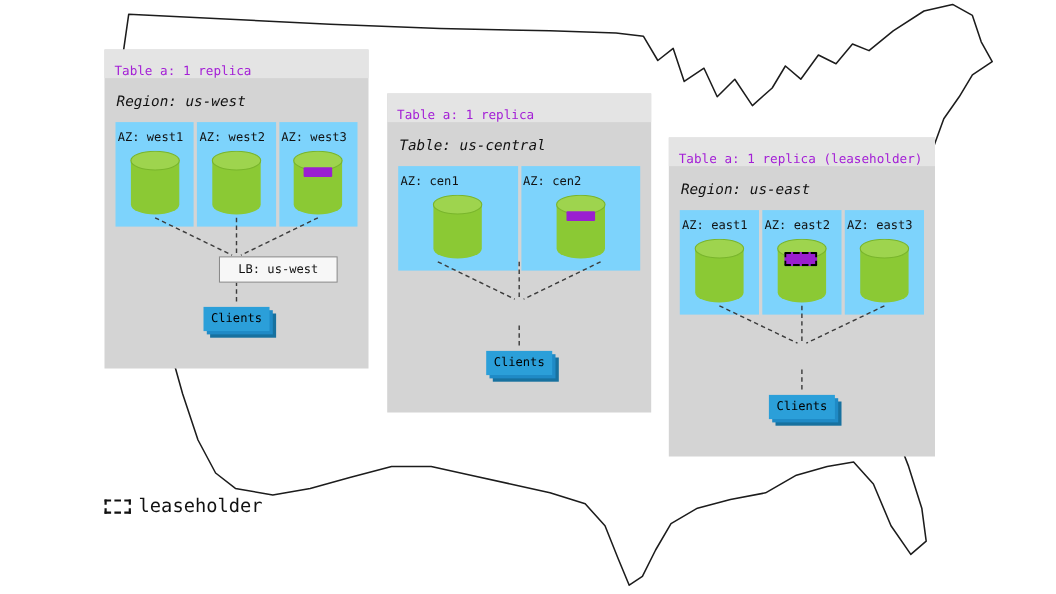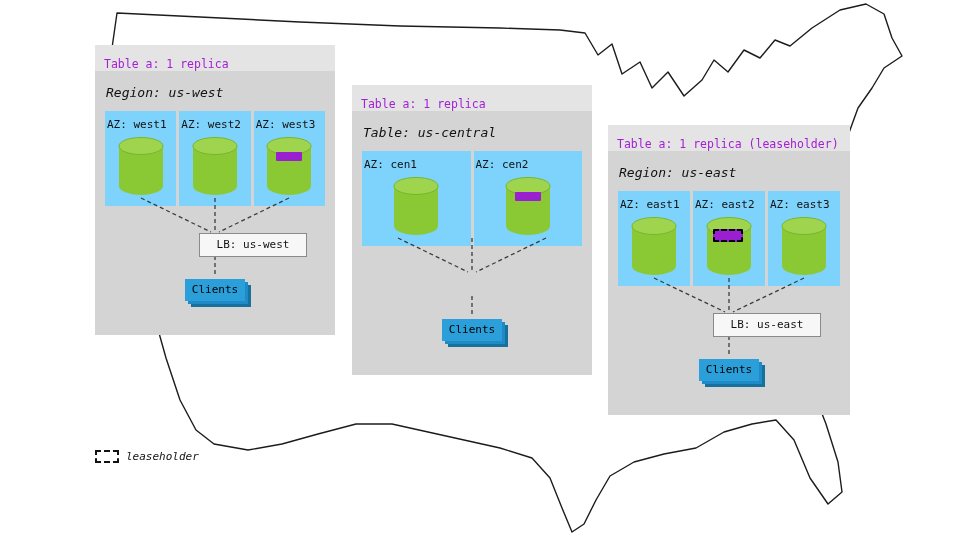--- a/index.html
+++ b/index.html
@@ -35,21 +35,21 @@
     font-size:11px;line-height:22px;text-align:center;white-space:nowrap;margin-left:38px;
   }
   .clients-box{
     position:absolute;top:234px;left:50%;transform:translateX(-50%);
     width:60px;height:22px;background:#2b9fd9;
     font-size:11px;line-height:22px;text-align:center;color:#000;
     box-shadow:3px 3px 0 #1f8ac6,6px 6px 0 #17719f;
   }
   .legend{position:absolute;left:95px;top:450px;display:flex;align-items:center;gap:7px;}
   .legend-box{width:20px;height:9px;border:2px dashed #111;background:#fff;}
-  .legend-label{font-size:11px;font-style:italic;}
+  .legend-label{font-size:17px;}
 </style>
 </head>
 <body>
 
 <svg class="map-svg" width="960" height="540" viewBox="0 0 960 540">
   <path d="M117 13 L200 17 L300 22 L400 26 L500 28 L560 30 L585 33 L598 55 L612 44 L622 74 L640 62 L652 88 L668 72 L684 96 L702 80 L714 60 L728 72 L744 50 L760 58 L775 40 L790 46 L812 28 L840 10 L866 4 L884 14 L892 38 L902 56 L884 68 L872 88 L858 108 L850 130 L842 152 L826 170 L834 194 L818 226 L806 258 L795 292 L786 324 L796 352 L812 388 L826 424 L838 462 L842 492 L828 504 L810 478 L794 440 L776 420 L752 424 L724 432 L696 448 L664 454 L634 462 L610 476 L596 500 L584 524 L572 532 L562 508 L550 478 L532 458 L500 448 L464 440 L428 432 L392 424 L356 424 L318 434 L282 444 L248 450 L214 444 L196 430 L180 400 L166 358 L152 308 L140 258 L128 206 L120 152 L114 96 L112 48 Z" fill="#ffffff" stroke="#1c1c1c" stroke-width="1.4" stroke-linejoin="round"></path>
 </svg>
 
 <div class="panel" style="left:95px;top:45px;width:240px;height:290px;">
   <div class="panel-header">
@@ -179,20 +179,19 @@
     </div>
   </div>
 
   <svg class="connectors" width="242" height="290">
     <line x1="46" y1="153" x2="117" y2="187"></line>
     <line x1="121" y1="153" x2="121" y2="187"></line>
     <line x1="196" y1="153" x2="125" y2="187"></line>
     <line x1="121" y1="211" x2="121" y2="232"></line>
   </svg>
 
-  <div class="lb-box">LB: us-east</div>
   <div class="clients-box">Clients</div>
 </div>
 
 <div class="legend">
   <span class="legend-box"></span>
   <span class="legend-label">leaseholder</span>
 </div>
 
 </body></html>

